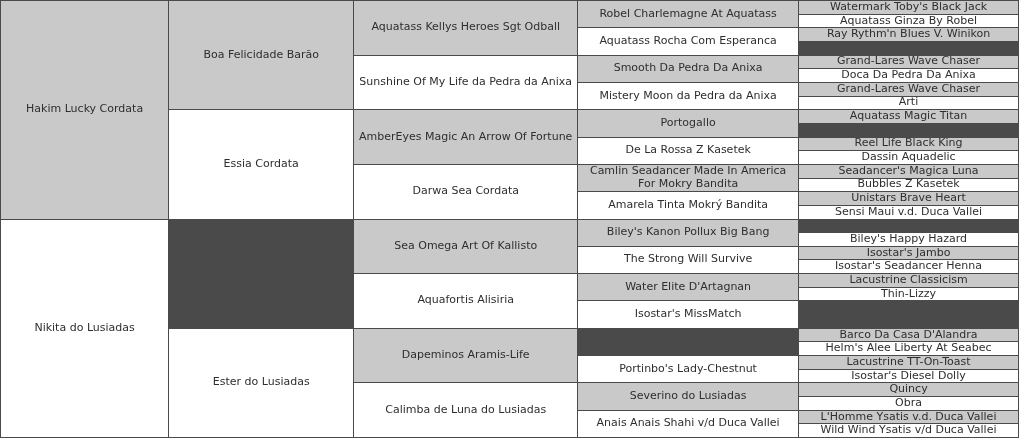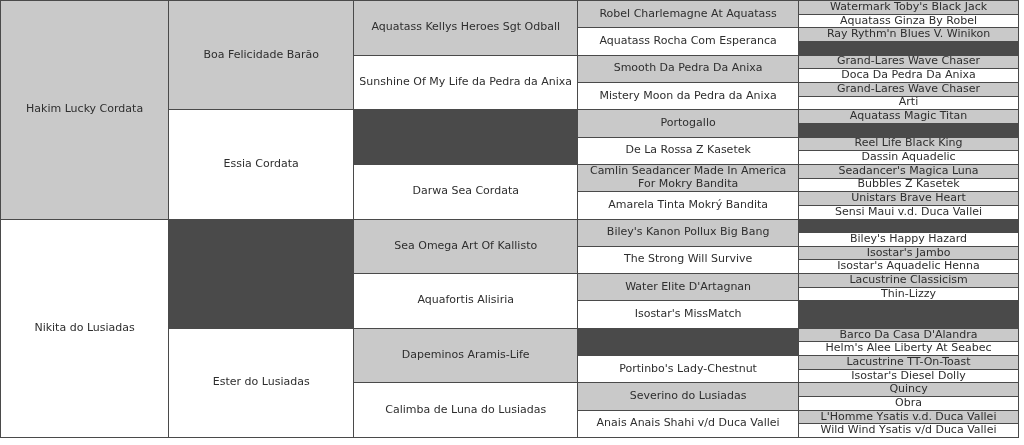--- a/index.html
+++ b/index.html
@@ -48,20 +48,21 @@
 
   <div class="cell m" style="grid-column:1;grid-row:1/span 16">Hakim Lucky Cordata</div>
   <div class="cell f" style="grid-column:1;grid-row:17/span 16">Nikita do Lusiadas</div>
 
   <div class="cell m" style="grid-column:2;grid-row:1/span 8">Boa Felicidade Barão</div>
   <div class="cell f" style="grid-column:2;grid-row:9/span 8">Essia Cordata</div>
   <div class="cell f" style="grid-column:2;grid-row:25/span 8">Ester do Lusiadas</div>
 
   <div class="cell m" style="grid-column:3;grid-row:1/span 4">Aquatass Kellys Heroes Sgt Odball</div>
   <div class="cell f" style="grid-column:3;grid-row:5/span 4">Sunshine Of My Life da Pedra da Anixa</div>
+  <div class="cell m" style="grid-column:3;grid-row:9/span 4">AmberEyes Magic An Arrow Of Fortune</div>
   <div class="cell f" style="grid-column:3;grid-row:13/span 4">Darwa Sea Cordata</div>
   <div class="cell m" style="grid-column:3;grid-row:17/span 4">Sea Omega Art Of Kallisto</div>
   <div class="cell f" style="grid-column:3;grid-row:21/span 4">Aquafortis Alisiria</div>
   <div class="cell m" style="grid-column:3;grid-row:25/span 4">Dapeminos Aramis-Life</div>
   <div class="cell f" style="grid-column:3;grid-row:29/span 4">Calimba de Luna do Lusiadas</div>
 
   <div class="cell m" style="grid-column:4;grid-row:1/span 2">Robel Charlemagne At Aquatass</div>
   <div class="cell f" style="grid-column:4;grid-row:3/span 2">Aquatass Rocha Com Esperanca</div>
   <div class="cell m" style="grid-column:4;grid-row:5/span 2">Smooth Da Pedra Da Anixa</div>
   <div class="cell f" style="grid-column:4;grid-row:7/span 2">Mistery Moon da Pedra da Anixa</div>
@@ -86,21 +87,21 @@
   <div class="cell f" style="grid-column:5;grid-row:8">Arti</div>
   <div class="cell m" style="grid-column:5;grid-row:9">Aquatass Magic Titan</div>
   <div class="cell m" style="grid-column:5;grid-row:11">Reel Life Black King</div>
   <div class="cell f" style="grid-column:5;grid-row:12">Dassin Aquadelic</div>
   <div class="cell m" style="grid-column:5;grid-row:13">Seadancer's Magica Luna</div>
   <div class="cell f" style="grid-column:5;grid-row:14">Bubbles Z Kasetek</div>
   <div class="cell m" style="grid-column:5;grid-row:15">Unistars Brave Heart</div>
   <div class="cell f" style="grid-column:5;grid-row:16">Sensi Maui v.d. Duca Vallei</div>
   <div class="cell f" style="grid-column:5;grid-row:18">Biley's Happy Hazard</div>
   <div class="cell m" style="grid-column:5;grid-row:19">Isostar's Jambo</div>
-  <div class="cell f" style="grid-column:5;grid-row:20">Isostar's Aquadelic Henna</div>
+  <div class="cell f" style="grid-column:5;grid-row:20">Isostar's Seadancer Henna</div>
   <div class="cell m" style="grid-column:5;grid-row:21">Lacustrine Classicism</div>
   <div class="cell f" style="grid-column:5;grid-row:22">Thin-Lizzy</div>
   <div class="cell m" style="grid-column:5;grid-row:25">Barco Da Casa D'Alandra</div>
   <div class="cell f" style="grid-column:5;grid-row:26">Helm's Alee Liberty At Seabec</div>
   <div class="cell m" style="grid-column:5;grid-row:27">Lacustrine TT-On-Toast</div>
   <div class="cell f" style="grid-column:5;grid-row:28">Isostar's Diesel Dolly</div>
   <div class="cell m" style="grid-column:5;grid-row:29">Quincy</div>
   <div class="cell f" style="grid-column:5;grid-row:30">Obra</div>
   <div class="cell m" style="grid-column:5;grid-row:31">L'Homme Ysatis v.d. Duca Vallei</div>
   <div class="cell f" style="grid-column:5;grid-row:32">Wild Wind Ysatis v/d Duca Vallei</div>

